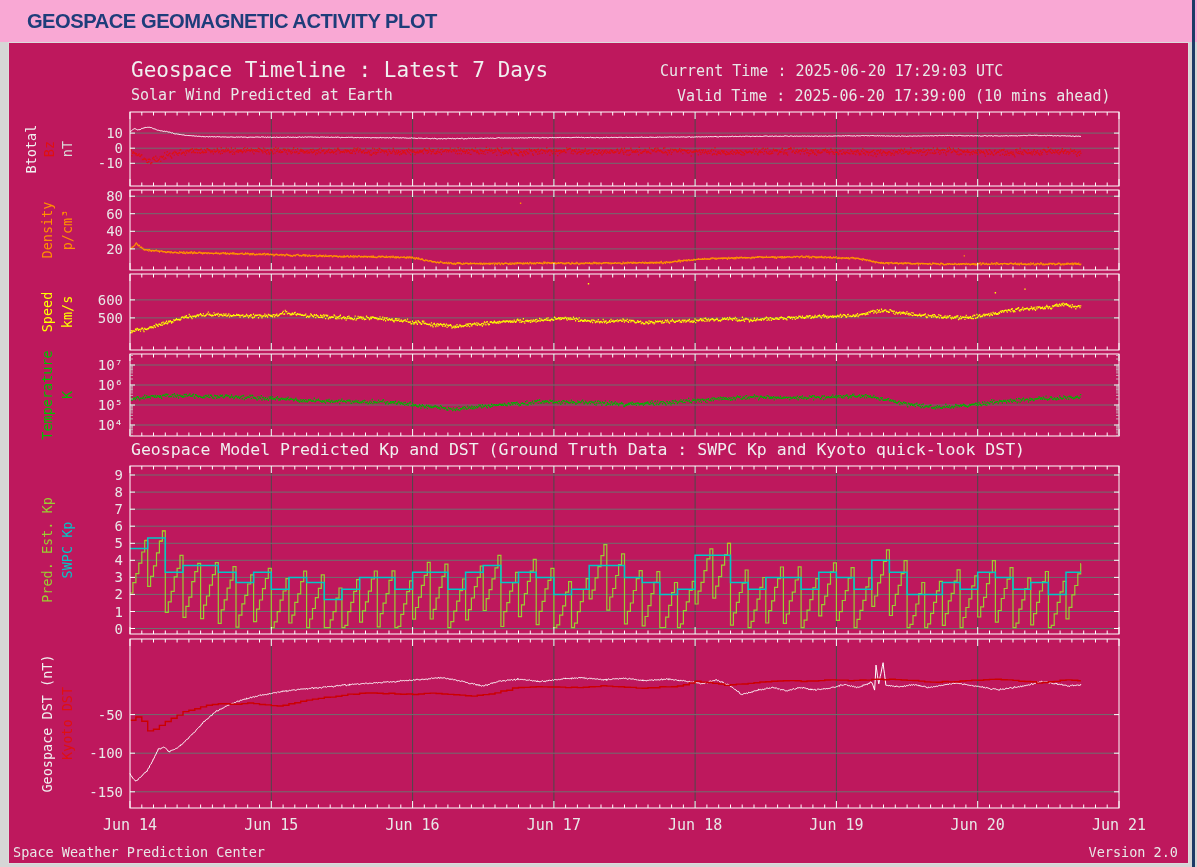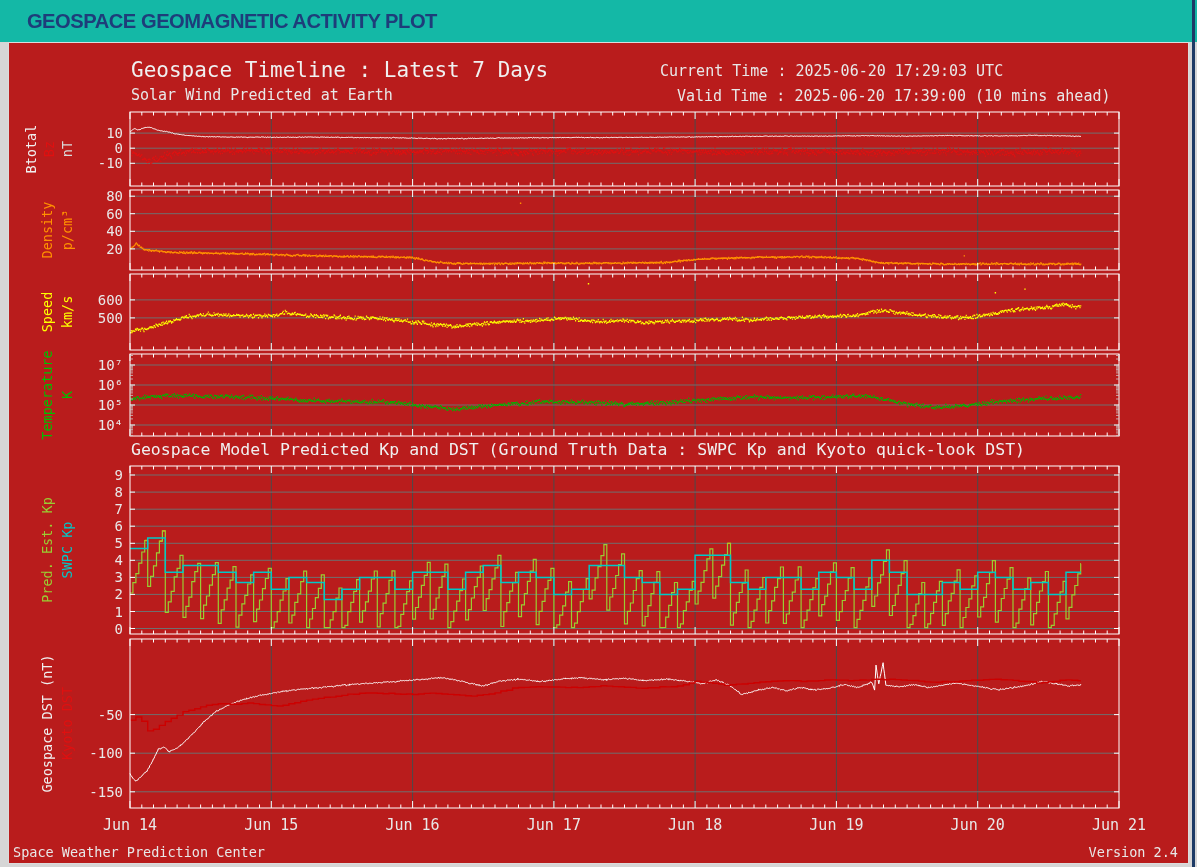--- a/index.html
+++ b/index.html
@@ -1,29 +1,29 @@
 <!DOCTYPE html>
 <html><head>
 <meta charset="utf-8">
 <style>
   html,body{margin:0;padding:0;}
   body{
     width:1197px;height:867px;position:relative;overflow:hidden;
     background:#d6d6d6;font-family:"Liberation Sans",sans-serif;
     border-bottom:1px solid #9a9a9a;
   }
-  .hdr{position:absolute;left:0;top:0;width:100%;height:42px;background:#14b8a6;}
+  .hdr{position:absolute;left:0;top:0;width:100%;height:42px;background:#f9a8d4;}
   .hdr .t{
     display:block;margin:0;padding:9px 0 0 28px;
     font-size:21px;font-weight:bold;letter-spacing:-0.5px;
     color:#1e3d7a;transform:scaleX(0.96);transform-origin:left;
   }
   .plot{
     position:absolute;left:8px;top:42px;width:1179px;height:820px;
-    background:#b91c1c;border:1px solid #dcdcdc;
+    background:#be185d;border:1px solid #dcdcdc;
   }
   .plot svg{display:block;}
   .footer{
     position:absolute;left:4px;right:10px;bottom:3px;
     display:flex;justify-content:space-between;
     color:#e8e8e8;font:13.5px "DejaVu Sans Mono","Liberation Mono",monospace;margin-top:44px;
   }
   .rstrip{position:absolute;right:2px;top:0;width:3px;height:867px;background:#1d3a66;}
   
   text{font-family:"DejaVu Sans Mono","Liberation Mono",monospace;}
@@ -132,17 +132,17 @@
       <path d="M121.0 596v7M121.0 765v-7M132.8 596v3.5M132.8 765v-3.5M144.5 596v3.5M144.5 765v-3.5M156.3 596v3.5M156.3 765v-3.5M168.1 596v3.5M168.1 765v-3.5M179.9 596v3.5M179.9 765v-3.5M191.6 596v3.5M191.6 765v-3.5M203.4 596v3.5M203.4 765v-3.5M215.2 596v3.5M215.2 765v-3.5M227.0 596v3.5M227.0 765v-3.5M238.7 596v3.5M238.7 765v-3.5M250.5 596v3.5M250.5 765v-3.5M262.3 596v7M262.3 765v-7M274.1 596v3.5M274.1 765v-3.5M285.8 596v3.5M285.8 765v-3.5M297.6 596v3.5M297.6 765v-3.5M309.4 596v3.5M309.4 765v-3.5M321.2 596v3.5M321.2 765v-3.5M332.9 596v3.5M332.9 765v-3.5M344.7 596v3.5M344.7 765v-3.5M356.5 596v3.5M356.5 765v-3.5M368.3 596v3.5M368.3 765v-3.5M380.0 596v3.5M380.0 765v-3.5M391.8 596v3.5M391.8 765v-3.5M403.6 596v7M403.6 765v-7M415.3 596v3.5M415.3 765v-3.5M427.1 596v3.5M427.1 765v-3.5M438.9 596v3.5M438.9 765v-3.5M450.7 596v3.5M450.7 765v-3.5M462.4 596v3.5M462.4 765v-3.5M474.2 596v3.5M474.2 765v-3.5M486.0 596v3.5M486.0 765v-3.5M497.8 596v3.5M497.8 765v-3.5M509.5 596v3.5M509.5 765v-3.5M521.3 596v3.5M521.3 765v-3.5M533.1 596v3.5M533.1 765v-3.5M544.9 596v7M544.9 765v-7M556.6 596v3.5M556.6 765v-3.5M568.4 596v3.5M568.4 765v-3.5M580.2 596v3.5M580.2 765v-3.5M592.0 596v3.5M592.0 765v-3.5M603.7 596v3.5M603.7 765v-3.5M615.5 596v3.5M615.5 765v-3.5M627.3 596v3.5M627.3 765v-3.5M639.0 596v3.5M639.0 765v-3.5M650.8 596v3.5M650.8 765v-3.5M662.6 596v3.5M662.6 765v-3.5M674.4 596v3.5M674.4 765v-3.5M686.1 596v7M686.1 765v-7M697.9 596v3.5M697.9 765v-3.5M709.7 596v3.5M709.7 765v-3.5M721.5 596v3.5M721.5 765v-3.5M733.2 596v3.5M733.2 765v-3.5M745.0 596v3.5M745.0 765v-3.5M756.8 596v3.5M756.8 765v-3.5M768.6 596v3.5M768.6 765v-3.5M780.3 596v3.5M780.3 765v-3.5M792.1 596v3.5M792.1 765v-3.5M803.9 596v3.5M803.9 765v-3.5M815.7 596v3.5M815.7 765v-3.5M827.4 596v7M827.4 765v-7M839.2 596v3.5M839.2 765v-3.5M851.0 596v3.5M851.0 765v-3.5M862.8 596v3.5M862.8 765v-3.5M874.5 596v3.5M874.5 765v-3.5M886.3 596v3.5M886.3 765v-3.5M898.1 596v3.5M898.1 765v-3.5M909.8 596v3.5M909.8 765v-3.5M921.6 596v3.5M921.6 765v-3.5M933.4 596v3.5M933.4 765v-3.5M945.2 596v3.5M945.2 765v-3.5M956.9 596v3.5M956.9 765v-3.5M968.7 596v7M968.7 765v-7M980.5 596v3.5M980.5 765v-3.5M992.3 596v3.5M992.3 765v-3.5M1004.0 596v3.5M1004.0 765v-3.5M1015.8 596v3.5M1015.8 765v-3.5M1027.6 596v3.5M1027.6 765v-3.5M1039.4 596v3.5M1039.4 765v-3.5M1051.1 596v3.5M1051.1 765v-3.5M1062.9 596v3.5M1062.9 765v-3.5M1074.7 596v3.5M1074.7 765v-3.5M1086.5 596v3.5M1086.5 765v-3.5M1098.2 596v3.5M1098.2 765v-3.5M1110.0 596v7M1110.0 765v-7" stroke="#ffffff" stroke-width="1" fill="none"></path>
       <text x="114" y="676.6" text-anchor="end" class="tick">-50</text>
       <text x="114" y="715.2" text-anchor="end" class="tick">-100</text>
       <text x="114" y="753.8" text-anchor="end" class="tick">-150</text>
       <path d="M121 671.6h5M1110 671.6h-5M121 710.2h5M1110 710.2h-5M121 748.8h5M1110 748.8h-5" stroke="#ffffff" stroke-width="1" fill="none"></path>
       <text transform="translate(43,680.5) rotate(-90)" text-anchor="middle" class="axlabel" fill="#f0f0f0">Geospace DST (nT)</text>
       <text transform="translate(63,680.5) rotate(-90)" text-anchor="middle" class="axlabel" fill="#e01010">Kyoto DST</text>
     </svg>
   <div class="footer">
     <span>Space Weather Prediction Center</span>
-    <span>Version 2.4</span>
+    <span>Version 2.0</span>
   </div>
 </div>
 
 <div class="rstrip"></div>
 
 </body></html>

